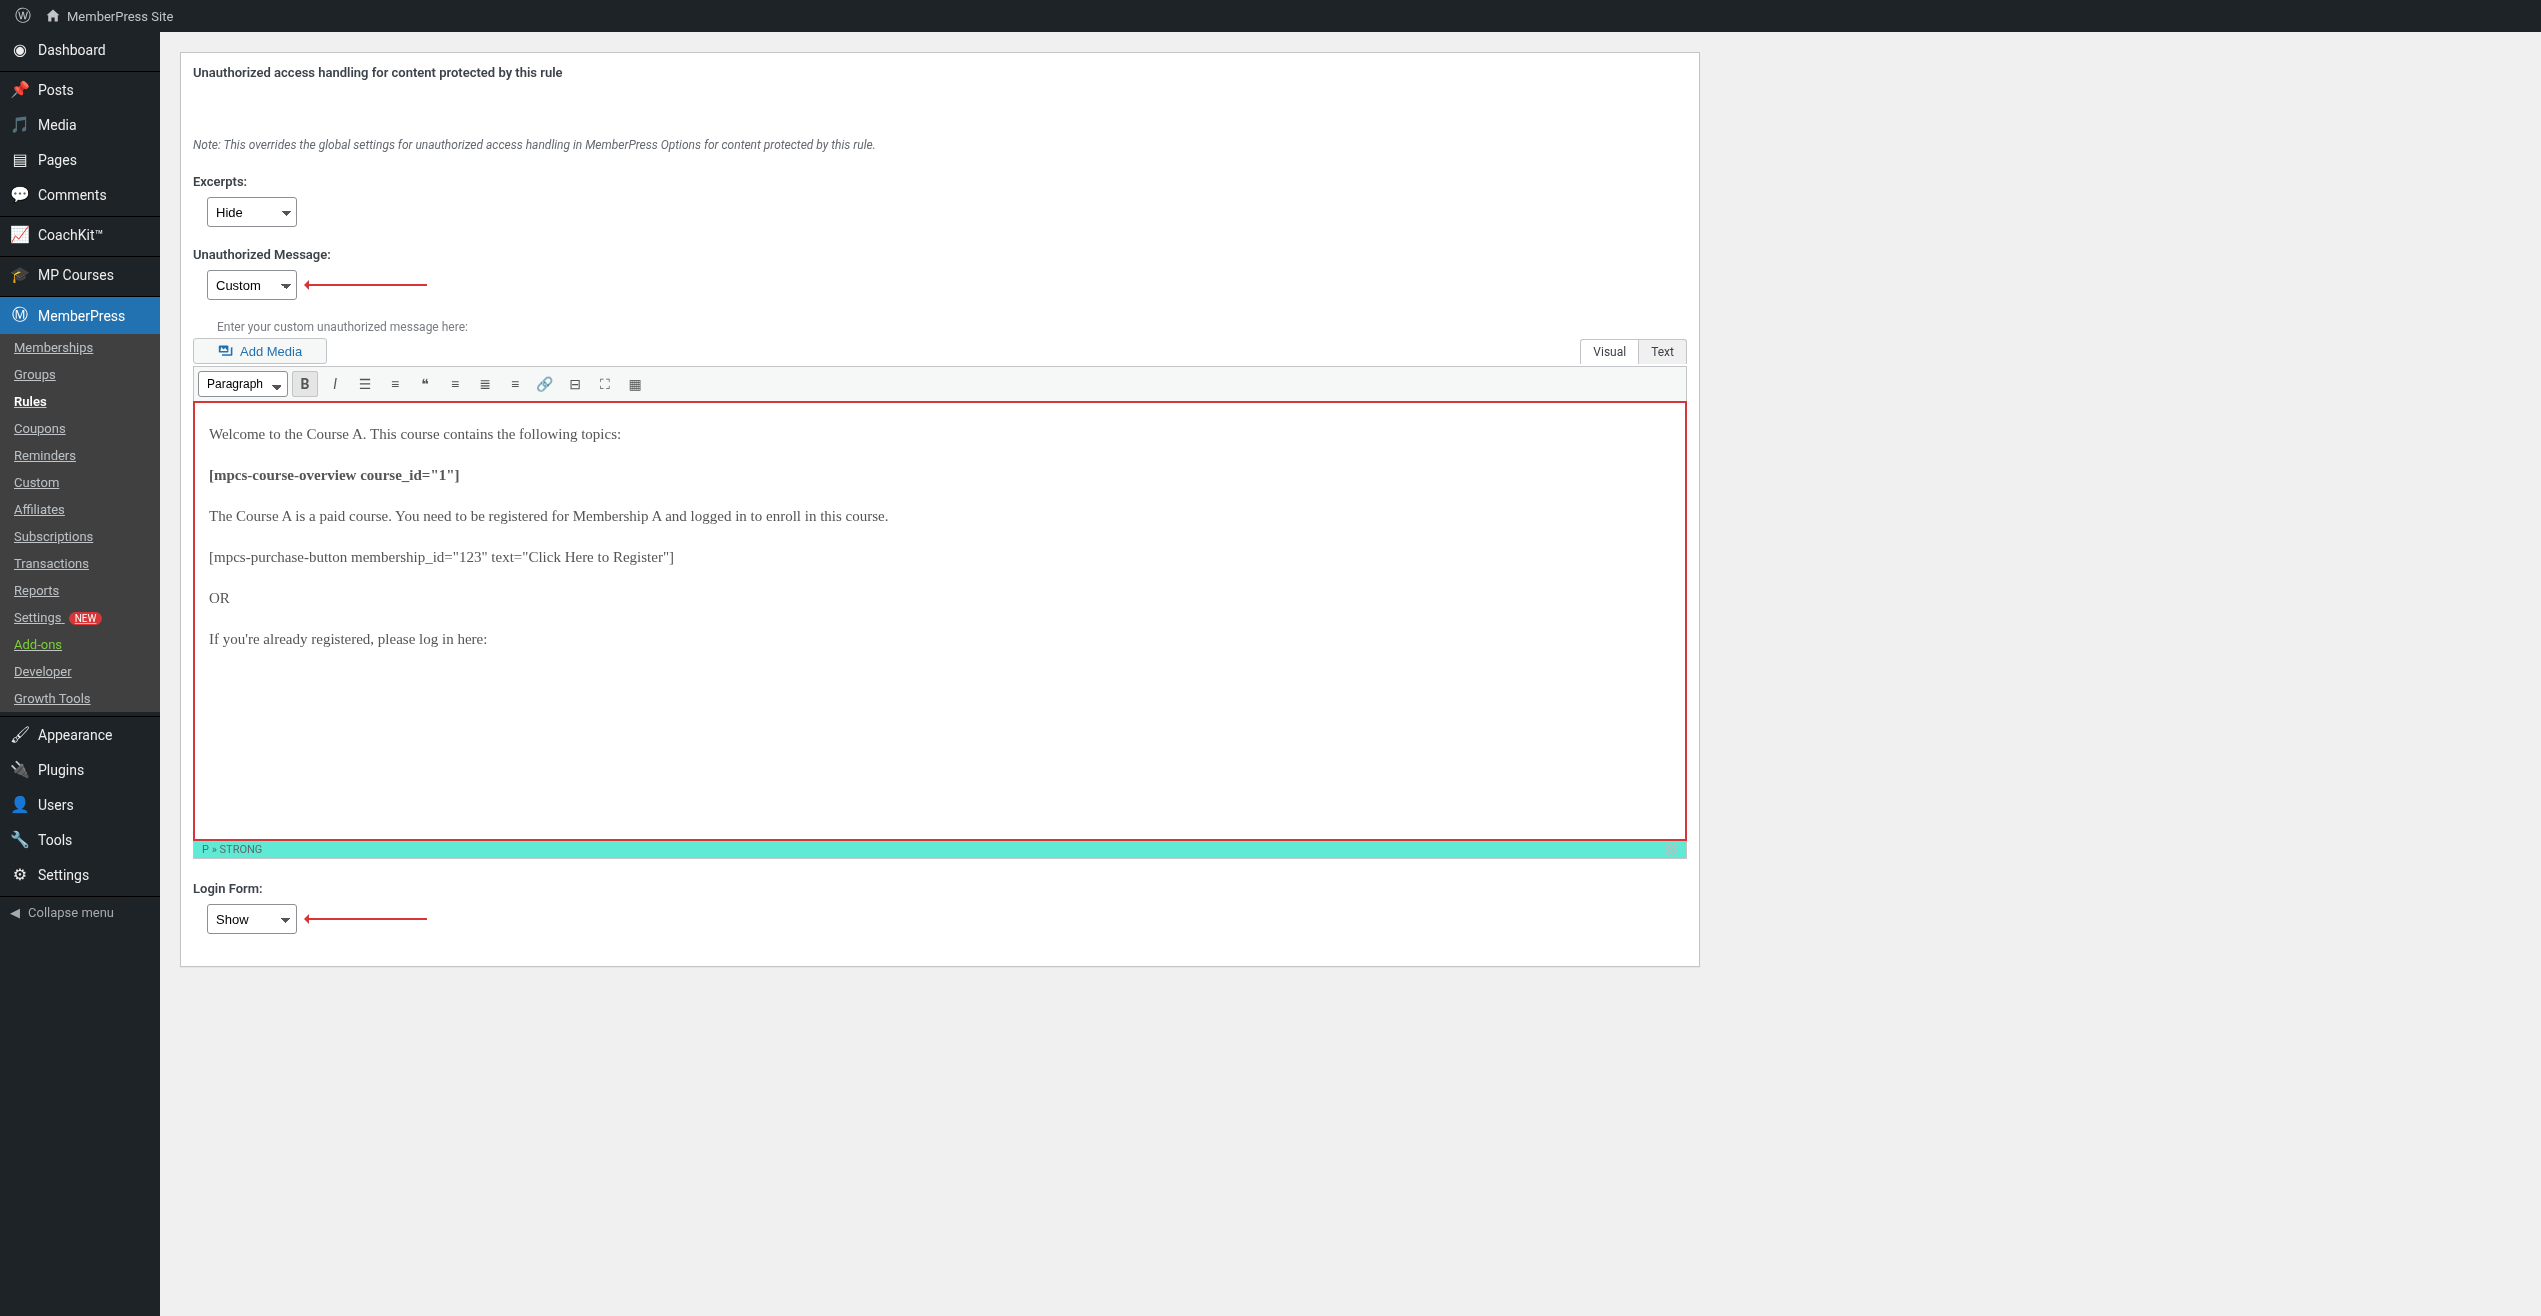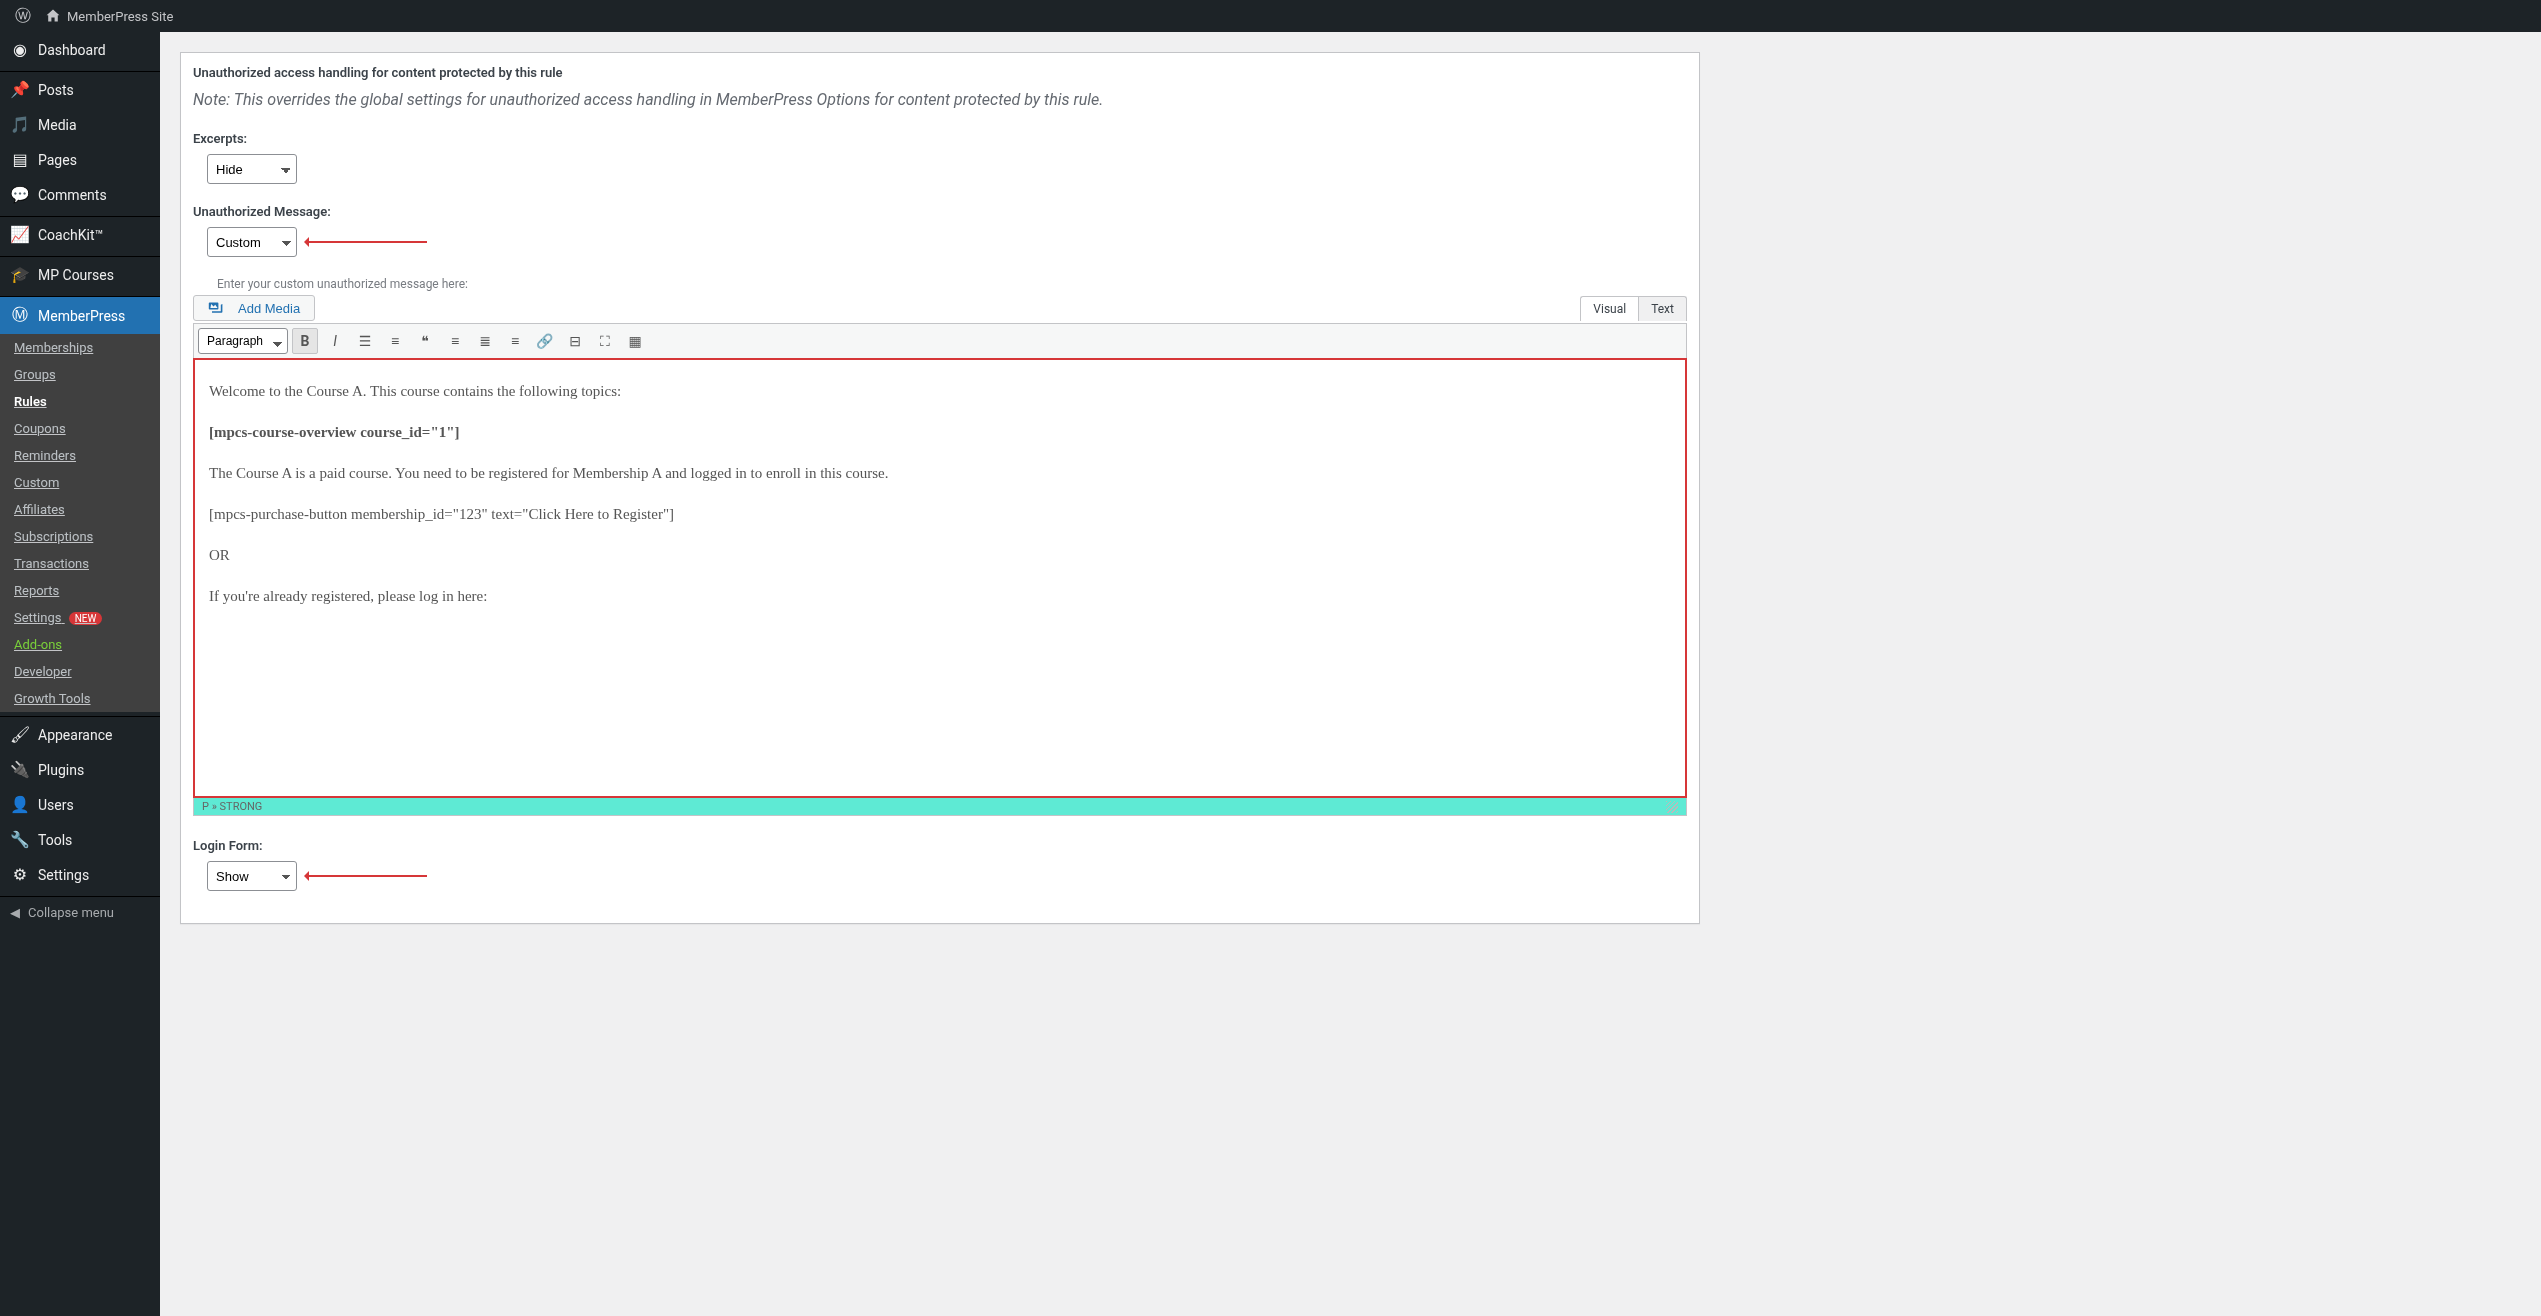--- a/index.html
+++ b/index.html
@@ -30,31 +30,31 @@
 
 
 .content { flex: 1; padding: 20px 20px 40px 20px; max-width: 1560px; }
 .postbox { background: #fff; border: 1px solid #c3c4c7; box-shadow: 0 1px 1px rgba(0,0,0,.04); margin-bottom: 20px; }
 .postbox-header { border-bottom: 1px solid #c3c4c7; display: flex; align-items: center; justify-content: space-between; padding: 0 12px; height: 36px; }
 .postbox-header h2 { font-size: 14px; font-weight: 600; }
 .handlelinks { display: flex; gap: 2px; }
 .handlelinks button { background: none; border: none; color: #787c82; font-size: 14px; padding: 2px 4px; cursor: pointer; }
 .inside { padding: 0 12px 12px 12px; }
 .section-heading { font-size: 13px; font-weight: 600; padding: 12px 0 6px 0; }
-.note { color: #646970; font-style: italic; font-size: 16px; padding: 4px 0 14px 0; }
+.note { color: #646970; font-style: italic; font-size: 12px; padding: 4px 0 14px 0; margin-top: 48px; }
 .field-label { font-size: 13px; font-weight: 600; margin: 8px 0 8px 0; display: block; }
 select { border: 1px solid #8c8f94; border-radius: 3px; background: #fff; padding: 2px 24px 2px 8px; font-size: 13px; height: 30px; appearance: none; background-image: linear-gradient(45deg, transparent 50%, #555 50%), linear-gradient(135deg, #555 50%, transparent 50%); background-position: right 10px top 13px, right 5px top 13px; background-size: 5px 5px; background-repeat: no-repeat; min-width: 90px; }
 .field-row { display: flex; align-items: center; gap: 10px; margin-bottom: 20px; }
 .red-arrow { width: 120px; height: 2px; background: #d63638; position: relative; }
 .red-arrow::before { content: ""; position: absolute; left: -8px; top: -4px; border: 5px solid transparent; border-right-color: #d63638; }
 
 
 .editor-meta { display: flex; justify-content: space-between; align-items: flex-end; margin-bottom: 2px; }
 .hint { font-size: 12px; color: #787c82; }
-.add-media-btn { display: inline-flex; align-items: center; gap: 14px; border: 1px solid #c3c4c7; background: #f6f7f7; color: #2271b1; padding: 4px 14px; border-radius: 3px; font-size: 13px; cursor: pointer; margin-top: 4px; }
+.add-media-btn { display: inline-flex; align-items: center; gap: 6px; border: 1px solid #c3c4c7; background: #f6f7f7; color: #2271b1; padding: 4px 24px; border-radius: 3px; font-size: 13px; cursor: pointer; margin-top: 4px; }
 .tab-pills { display: flex; }
 .tab-pill { border: 1px solid #c3c4c7; border-bottom: none; background: #f0f0f1; padding: 5px 12px; font-size: 12px; cursor: pointer; }
 .tab-pill.active { background: #fff; }
 .tab-pill:first-child { border-top-left-radius: 3px; border-right: none; }
 .tab-pill:last-child { border-top-right-radius: 3px; }
 
 .toolbar { border: 1px solid #c3c4c7; border-bottom: none; background: #f6f7f7; display: flex; align-items: center; gap: 4px; padding: 4px; }
 .tb-select { width: 90px; height: 26px; font-size: 12px; }
 .tb-btn { width: 26px; height: 26px; display: flex; align-items: center; justify-content: center; border: 1px solid transparent; border-radius: 2px; cursor: pointer; color: #555; font-size: 14px; }
 .tb-btn.active { background: #e5e5e5; border-color: #c3c4c7; }

